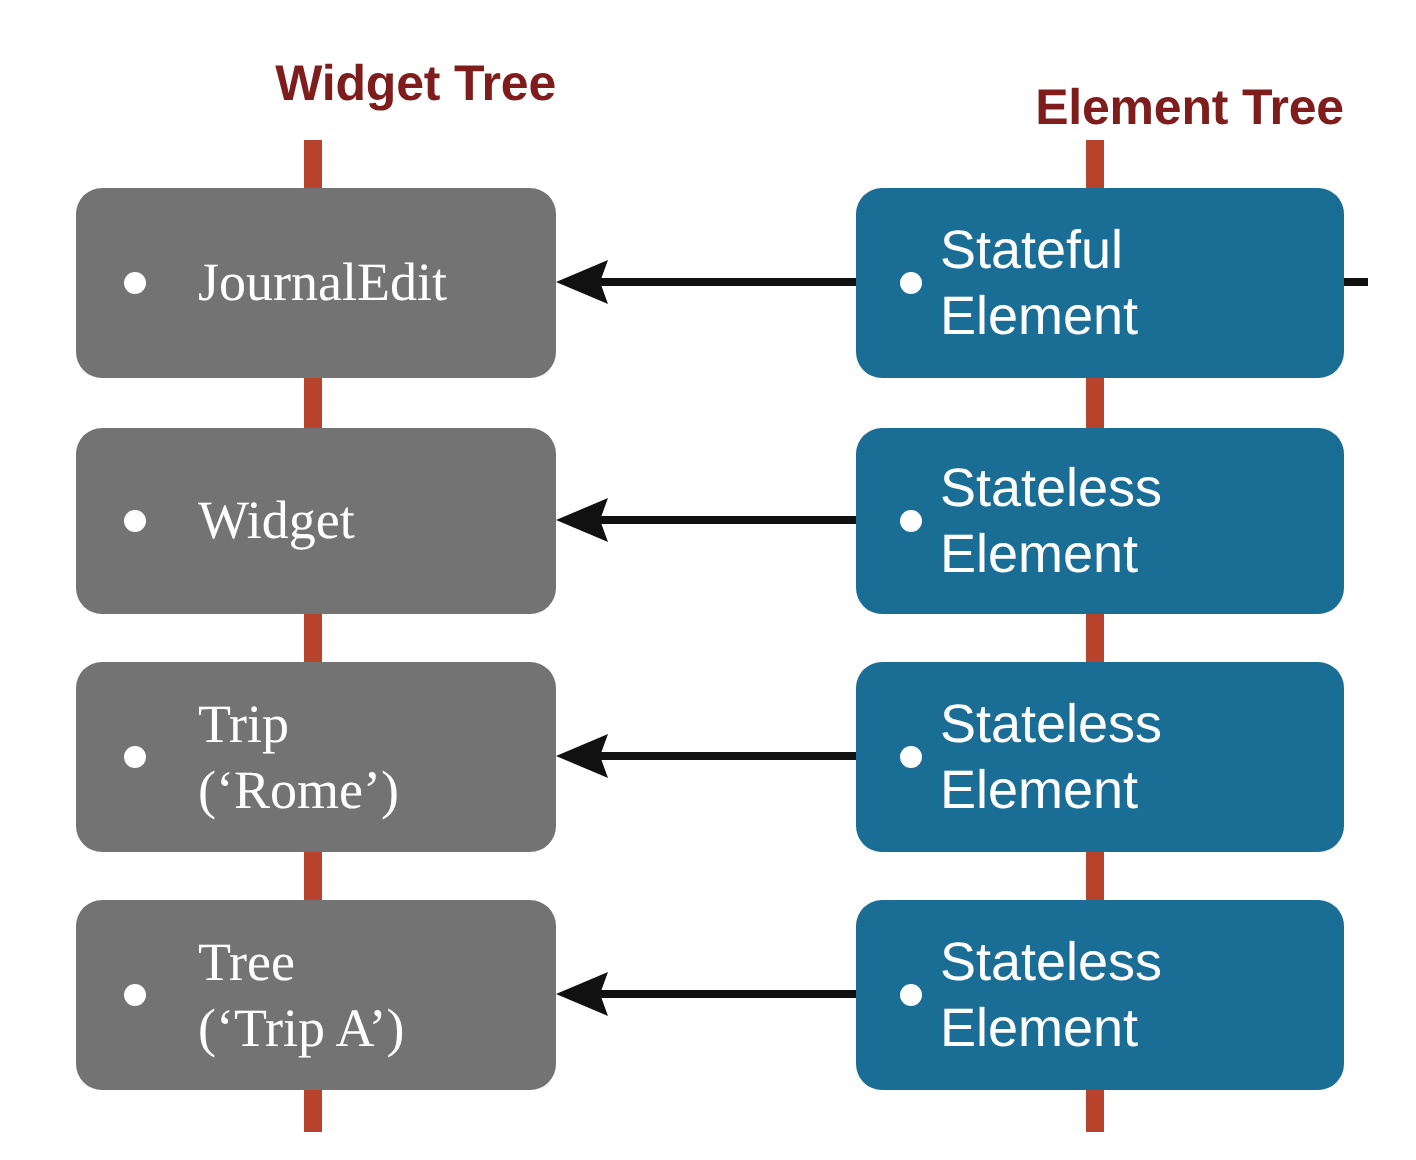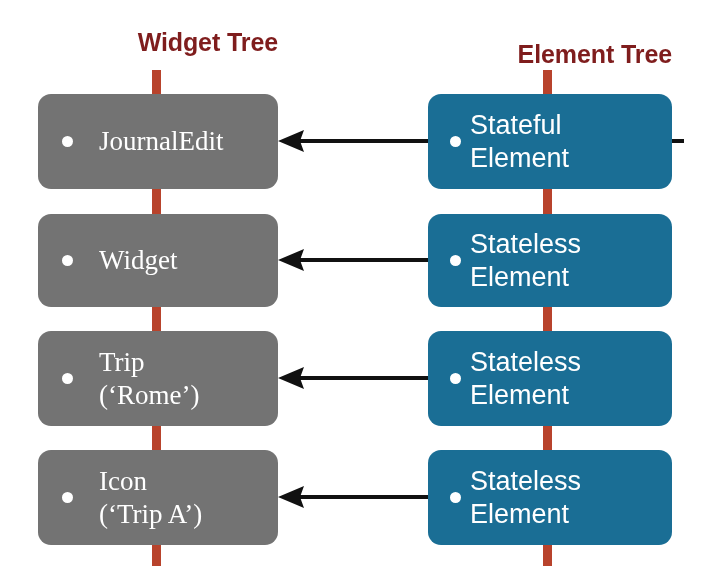--- a/index.html
+++ b/index.html
@@ -162,21 +162,21 @@
   </div>
   <div class="arrow-wrap" style="left:278px; top:366px; width:150px;">
     <svg width="150" height="24" viewBox="0 0 150 24" aria-hidden="true">
       <line x1="150" y1="12" x2="22" y2="12" stroke="#111111" stroke-width="4"></line>
       <polygon points="0,12 26,1 22,12 26,23" fill="#111111"></polygon>
     </svg>
   </div>
 
   <div class="node orange col-left row4">
     <span class="bullet"></span>
-    <span class="node-label">Icon
+    <span class="node-label">Tree
 (‘Trip A’)</span>
   </div>
   <div class="node blue col-right row4">
     <span class="bullet"></span>
     <span class="node-label">Stateless
 Element</span>
   </div>
   <div class="arrow-wrap" style="left:278px; top:485px; width:150px;">
     <svg width="150" height="24" viewBox="0 0 150 24" aria-hidden="true">
       <line x1="150" y1="12" x2="22" y2="12" stroke="#111111" stroke-width="4"></line>

